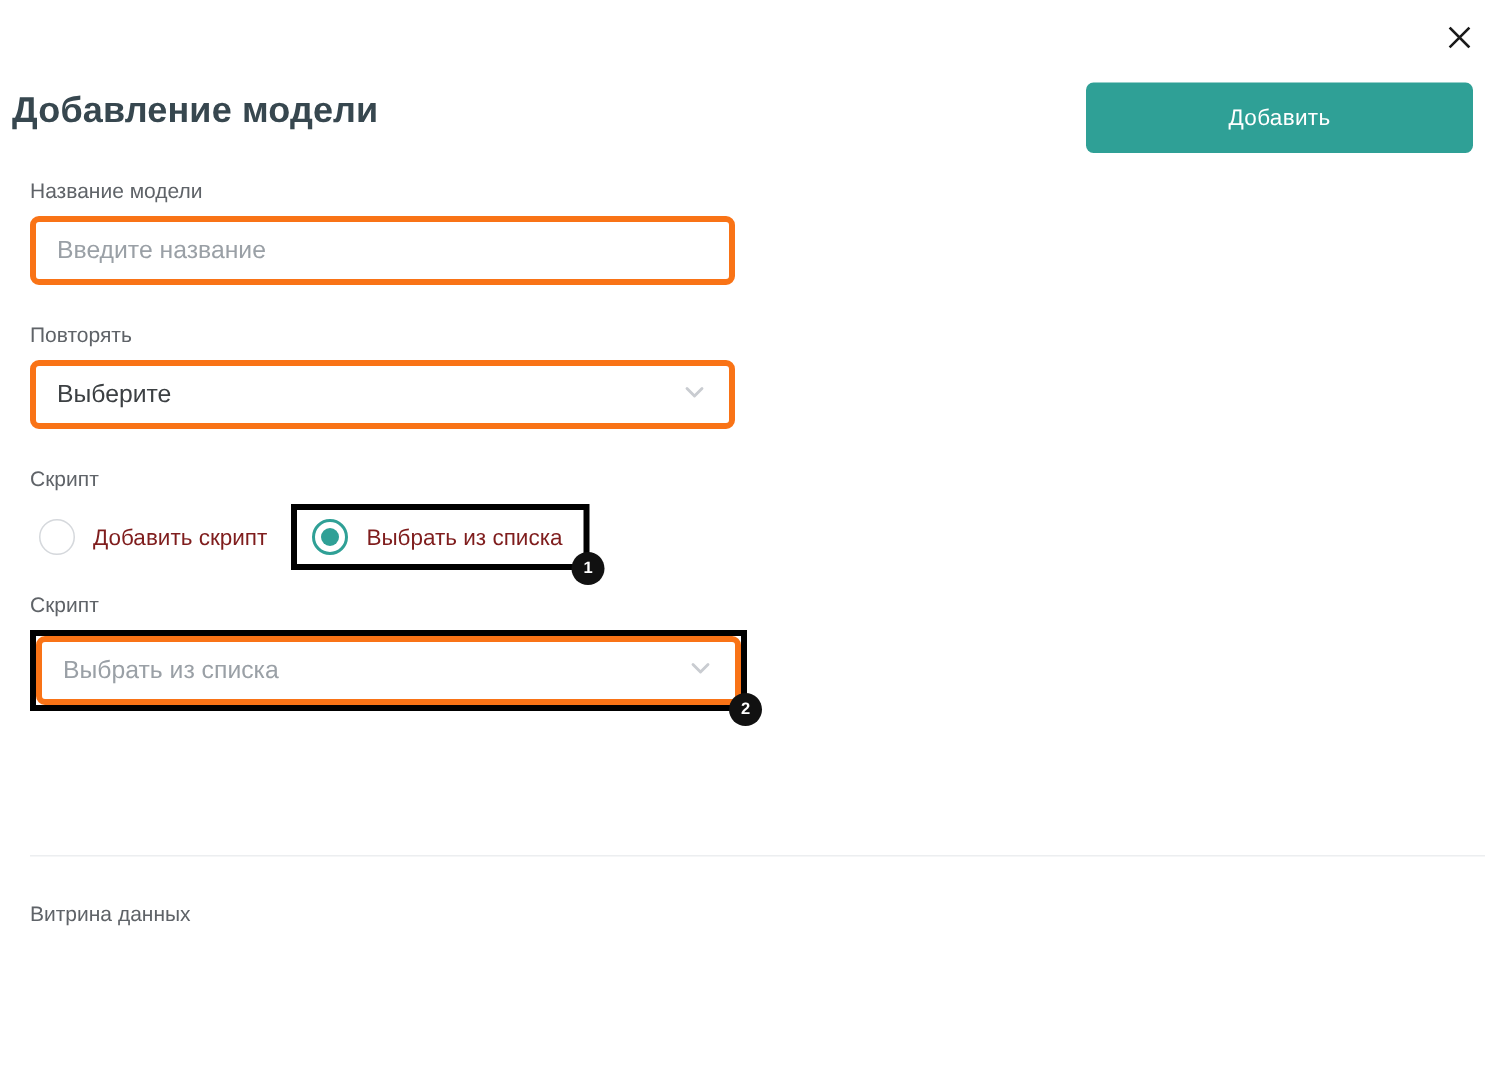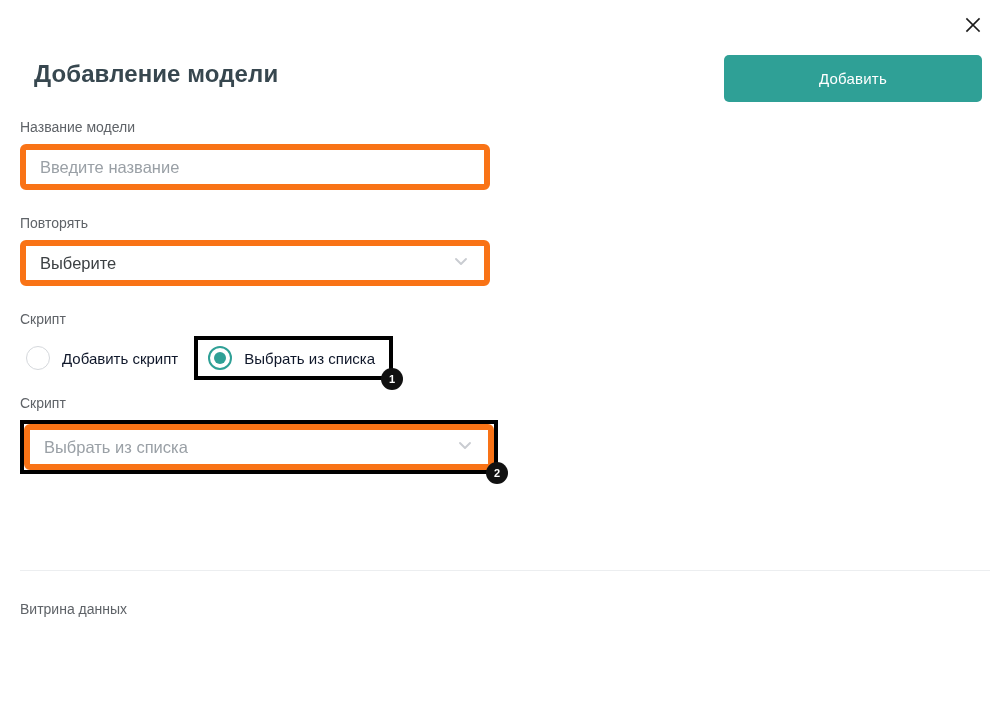--- a/index.html
+++ b/index.html
@@ -30,21 +30,21 @@
     background: transparent;
     border: none;
     padding: 0;
   }
   .close-btn svg { display: block; }
 
   
   .header {
     position: absolute;
     top: 55px;
-    left: 34px;
+    left: 8px;
     right: 8px;
     height: 48px;
   }
   .page-title {
     position: absolute;
     left: 0;
     top: 5px;
     font-size: 24px;
     font-weight: 600;
     letter-spacing: .1px;
@@ -79,21 +79,21 @@
     font-size: 14px;
     color: #5f6368;
     line-height: 18px;
     margin-bottom: 8px;
     display: block;
   }
   .control {
     box-sizing: border-box;
     width: 470px;
     height: 46px;
-    border: 6px solid #f97316;
+    border: 4px solid #f97316;
     border-radius: 6px;
     background: #ffffff;
     display: flex;
     align-items: center;
     padding: 0 14px;
     font-size: 16.5px;
     color: #3c4043;
     font-family: inherit;
   }
   .control.placeholder-text { color: #9aa0a6; }
@@ -133,21 +133,21 @@
   .radio-mark.checked::after {
     content: "";
     width: 12px;
     height: 12px;
     border-radius: 50%;
     background: #2fa096;
   }
   .radio-label {
     margin-left: 12px;
     font-size: 15px;
-    color: #0f172a;
+    color: #7f1d1d;
     white-space: nowrap;
   }
 
   
   .hl {
     position: relative;
     border: 4px solid #000000;
     display: inline-block;
     box-sizing: content-box;
   }

